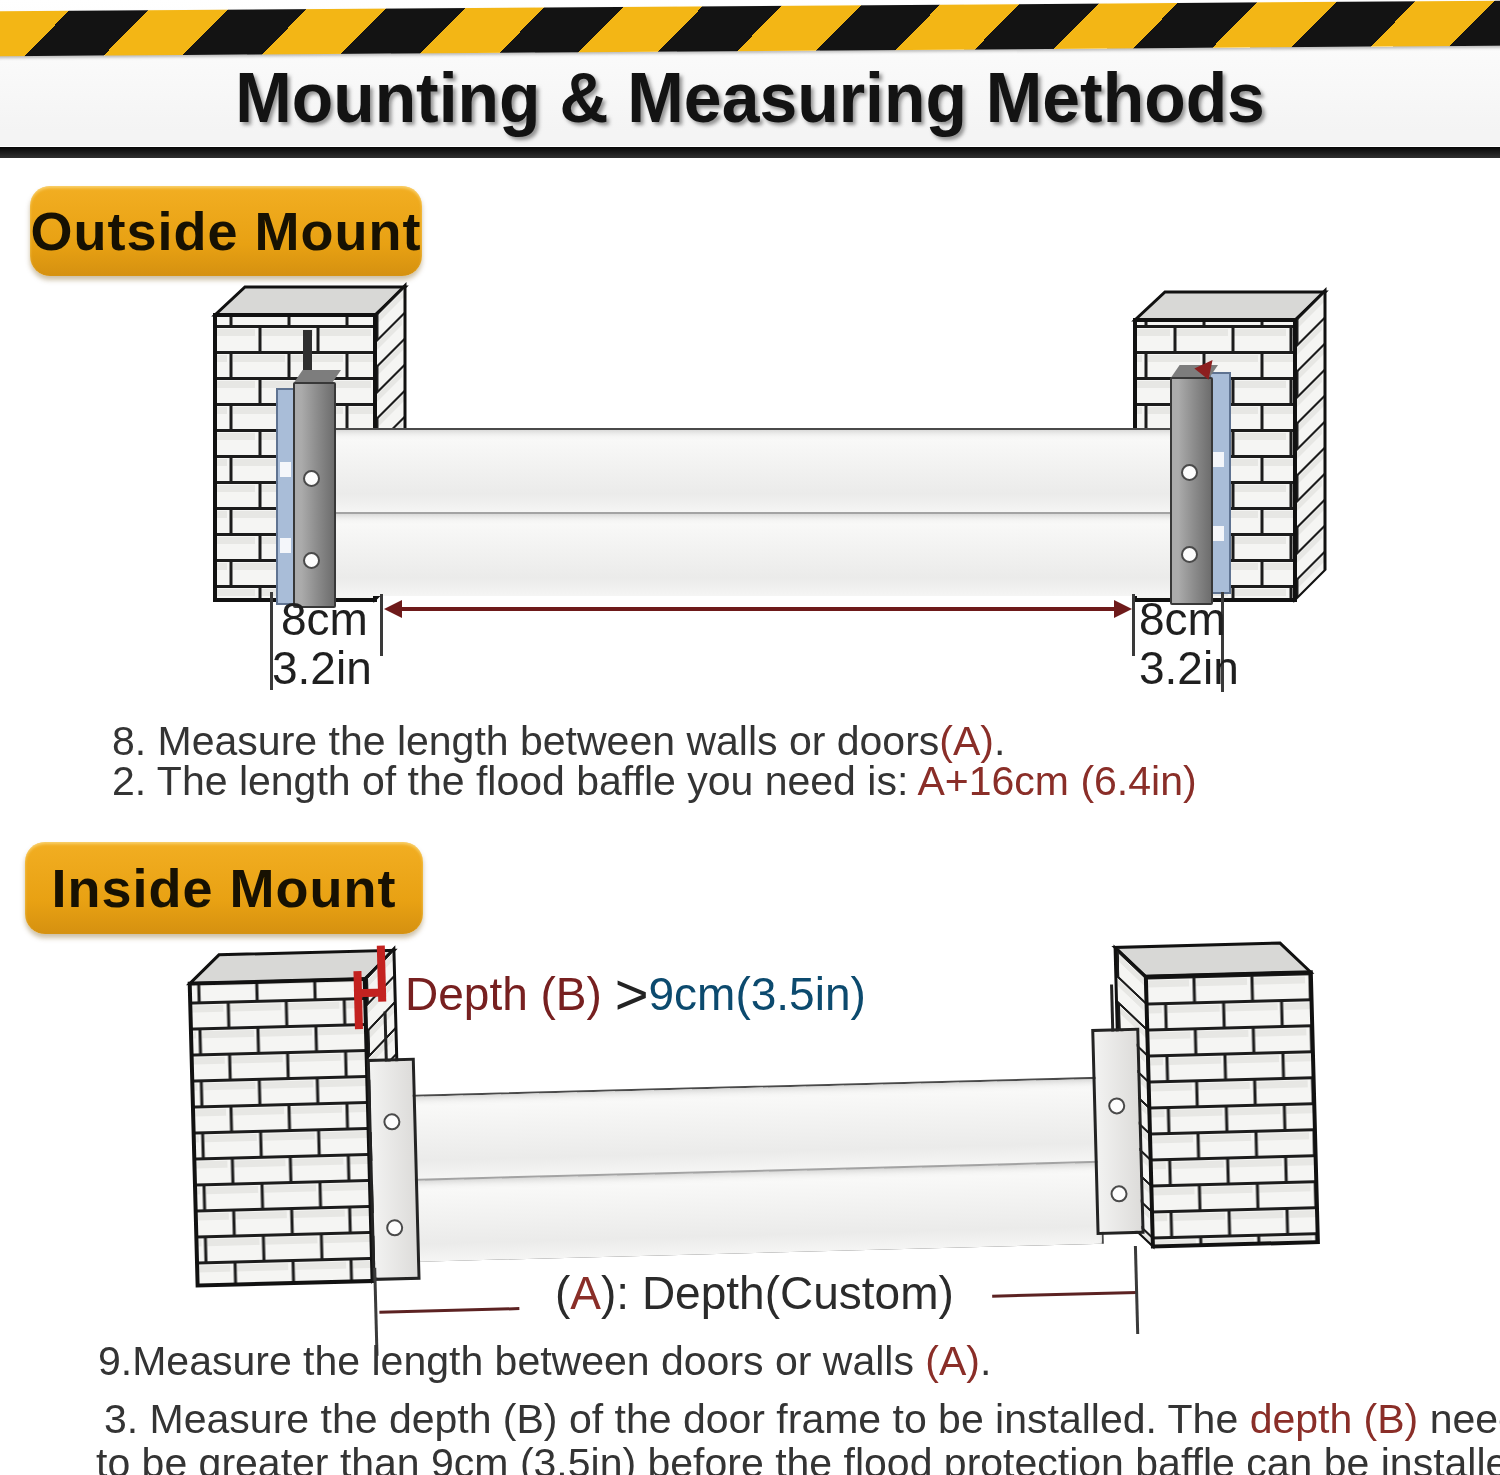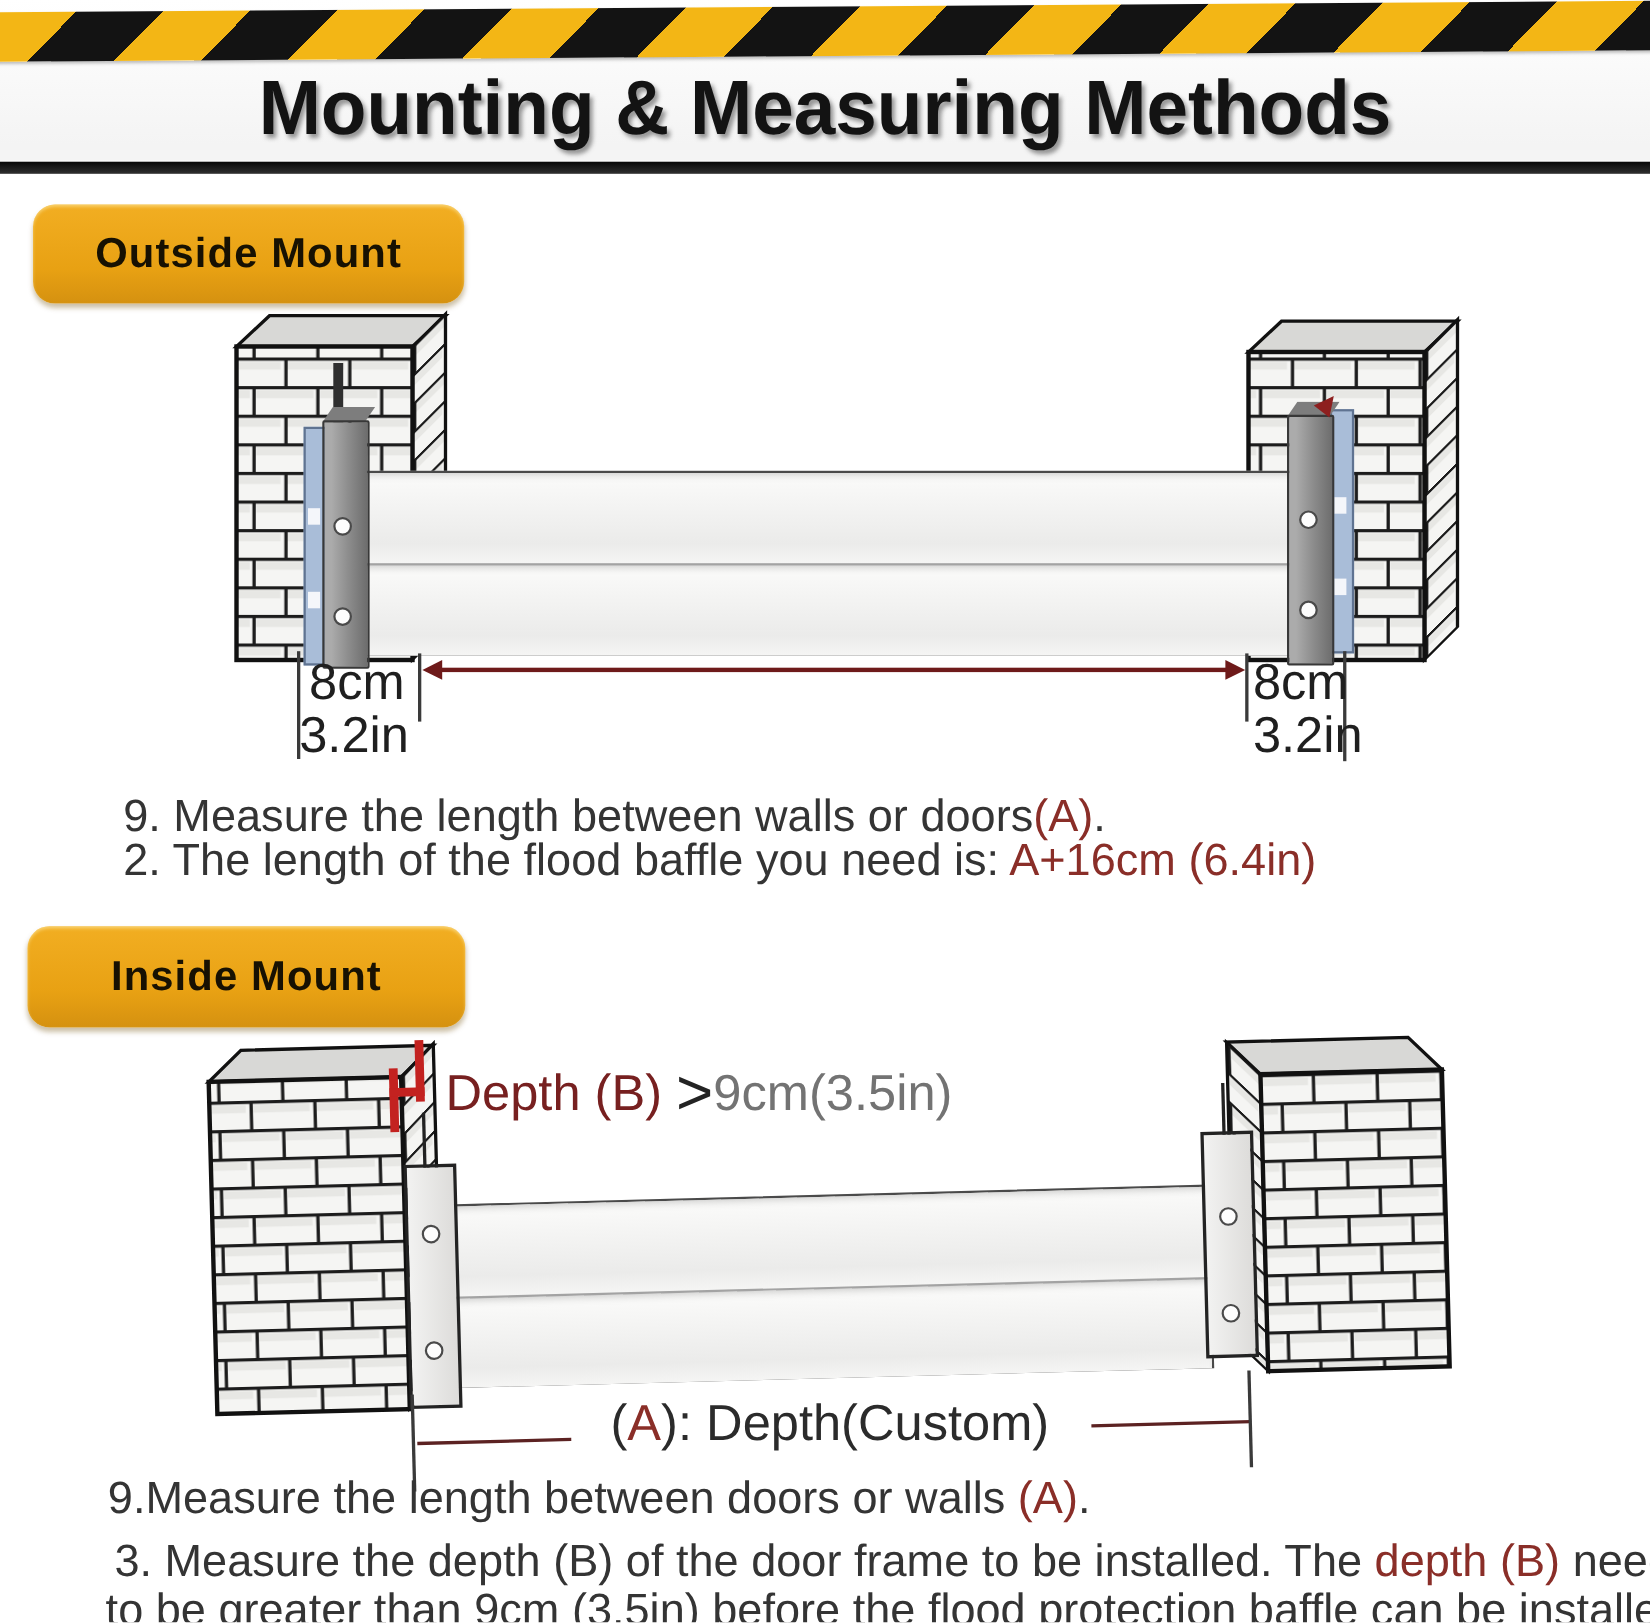--- a/index.html
+++ b/index.html
@@ -13,21 +13,21 @@
         background:repeating-linear-gradient(135deg,#f3b615 0 56px,#131313 56px 112px);
         box-shadow:0 2px 3px rgba(0,0,0,.25);}
   .title{left:0;top:58px;width:1500px;text-align:center;font-size:70px;font-weight:bold;color:#131313;
          letter-spacing:0px;transform:scaleX(.97);text-shadow:3px 3px 4px rgba(70,70,70,.55);white-space:nowrap;}
   .title-bar{left:0;top:147px;width:1500px;height:11px;background:linear-gradient(180deg,#070707,#303030);}
 
   
   .badge{display:flex;align-items:center;justify-content:center;border-radius:20px;
          background:linear-gradient(180deg,#f2ae22,#e8a113 65%,#d59110);
          box-shadow:0 4px 5px rgba(110,75,0,.35), inset 0 2px 3px rgba(255,236,170,.55);
-         color:#171102;font-weight:bold;font-size:38px;letter-spacing:1px;white-space:nowrap;}
+         color:#171102;font-weight:bold;font-size:54px;letter-spacing:1px;white-space:nowrap;}
 
   
   .tick{background:#3a3a3a;width:3px;}
   .hline{background:#5c2222;height:3px;}
   .dimtxt{font-size:46px;color:#1f1f1f;white-space:nowrap;}
   .steps{font-size:41px;color:#343434;white-space:nowrap;}
   .mr{color:#8a2e28;}
   .brA{color:#d02318;font-weight:bold;font-size:54px;}
   .gasket{background:#a9bdd8;border:2px solid #5f7391;}
   .gasket .gl{position:absolute;left:2px;width:11px;height:15px;background:#f4f6fa;}
@@ -37,21 +37,21 @@
   .plate{background:linear-gradient(90deg,#f2f2f1,#dddcda);border:3px solid #232323;}
   .barrier{border:2px solid #4a4a4a;background:#f3f3f2;}
   .panel{position:absolute;left:0;right:0;height:50%;
          background:linear-gradient(180deg,#fbfbfa,#ebebea 78%,#f5f5f4);
          box-shadow:inset 0 6px 8px -5px rgba(0,0,0,.22);}
   .panel.p2{top:50%;border-top:2px solid #a3a3a3;}
   .ah{width:0;height:0;}
   .scene2{left:0;top:0;width:1500px;height:1475px;transform:rotate(-1.5deg);transform-origin:750px 1140px;}
   .depth-line{font-size:46px;white-space:nowrap;color:#772020;}
   .depth-gt{font-size:58px;color:#232323;vertical-align:-4px;}
-  .depth-val{color:#737373;}
+  .depth-val{color:#0c4a6e;}
   .lenlabel{font-size:46px;color:#2b2b2b;white-space:nowrap;}
 </style>
 </head>
 <body>
 
 <div class="page">
 
   <div class="abs header-bg"></div>
   <div class="abs tape"></div>
   <div class="abs title">Mounting &amp; Measuring Methods</div>
@@ -131,21 +131,21 @@
   <div class="abs ah" style="left:384px;top:600px;border-top:9px solid transparent;border-bottom:9px solid transparent;border-right:18px solid #6e1a1a;"></div>
   <div class="abs ah" style="left:1114px;top:600px;border-top:9px solid transparent;border-bottom:9px solid transparent;border-left:18px solid #6e1a1a;"></div>
 
   <div class="abs dimtxt" style="left:281px;top:592px;">8cm</div>
   <div class="abs dimtxt" style="left:272px;top:641px;">3.2in</div>
   <div class="abs dimtxt" style="left:1139px;top:592px;">8cm</div>
   <div class="abs dimtxt" style="left:1139px;top:641px;">3.2in</div>
 
 
   <div class="abs steps" style="left:112px;top:718px;">
-    <span>9. Measure the length between walls or doors</span><span class="mr">(A)</span><span>.</span>
+    <span>8. Measure the length between walls or doors</span><span class="mr">(A)</span><span>.</span>
   </div>
   <div class="abs steps" style="left:112px;top:758px;">
     <span>2. The length of the flood baffle you need is: </span><span class="mr">A+16cm (6.4in)</span>
   </div>
 
   <div class="abs badge" style="left:25px;top:842px;width:398px;height:92px;">
     <span>Inside Mount</span>
   </div>
 
   <div class="abs scene2">

